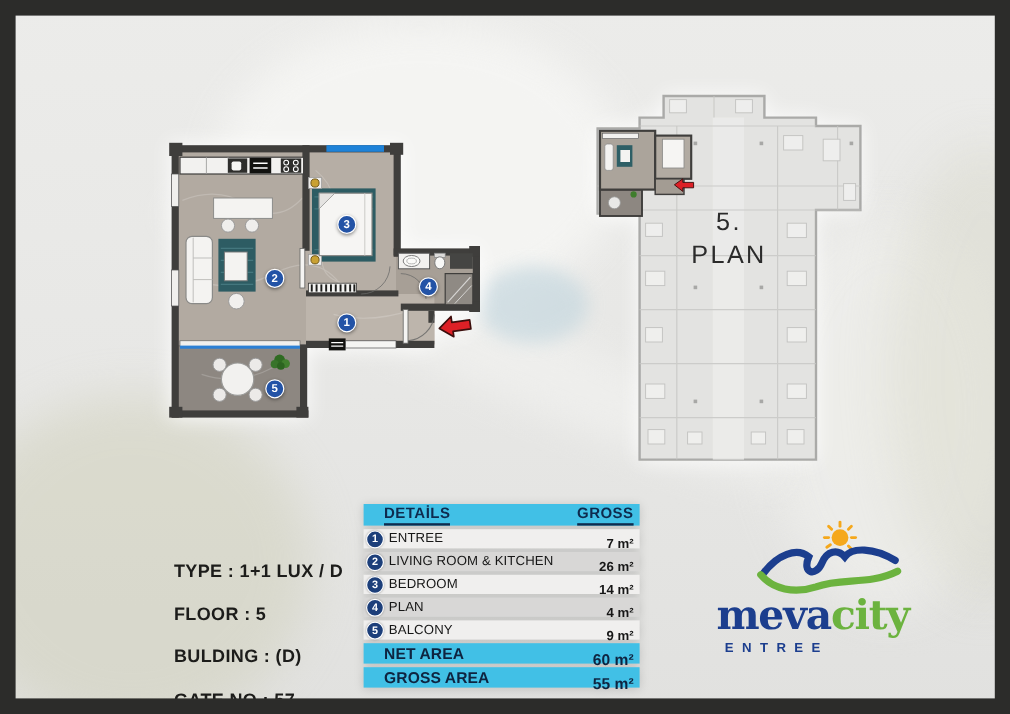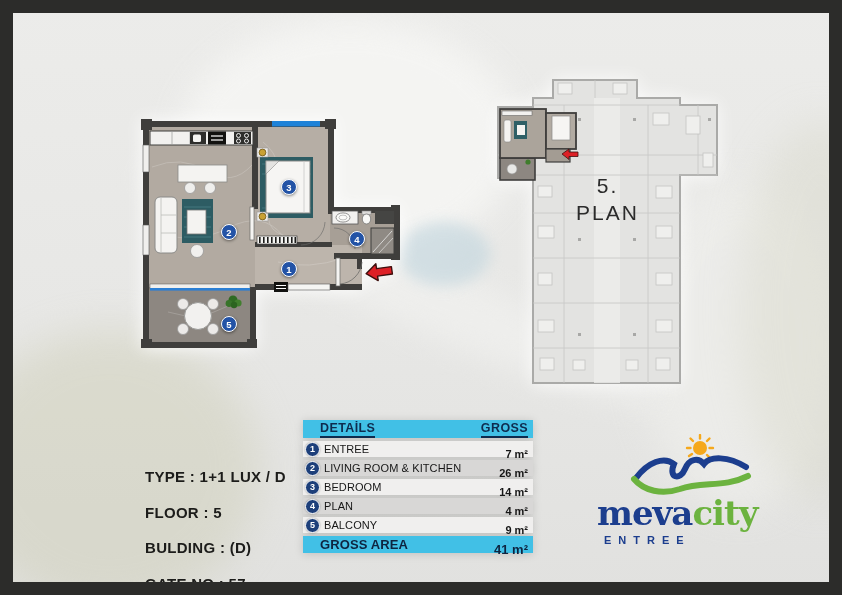--- a/index.html
+++ b/index.html
@@ -323,22 +323,26 @@
       <span class="t-badge">4</span>
       <span class="t-label">PLAN</span>
       <span class="t-area">4 m²</span>
     </div>
     <div class="t-row odd">
       <span class="t-badge">5</span>
       <span class="t-label">BALCONY</span>
       <span class="t-area">9 m²</span>
     </div>
     <div class="t-total">
+      <span class="t-label">NET AREA</span>
+      <span class="t-area">60 m²</span>
+    </div>
+    <div class="t-total">
       <span class="t-label">GROSS AREA</span>
-      <span class="t-area">41 m²</span>
+      <span class="t-area">55 m²</span>
     </div>
   </div>
 
   <div class="logo">
     <svg class="mark" width="124" height="62" viewBox="0 0 124 62">
 
       <g>
         <circle cx="70" cy="14" r="7" fill="#f5a81c"></circle>
         <g stroke="#f5a81c" stroke-width="2.4" stroke-linecap="round">
           <line x1="70" y1="1" x2="70" y2="4.5"></line>

